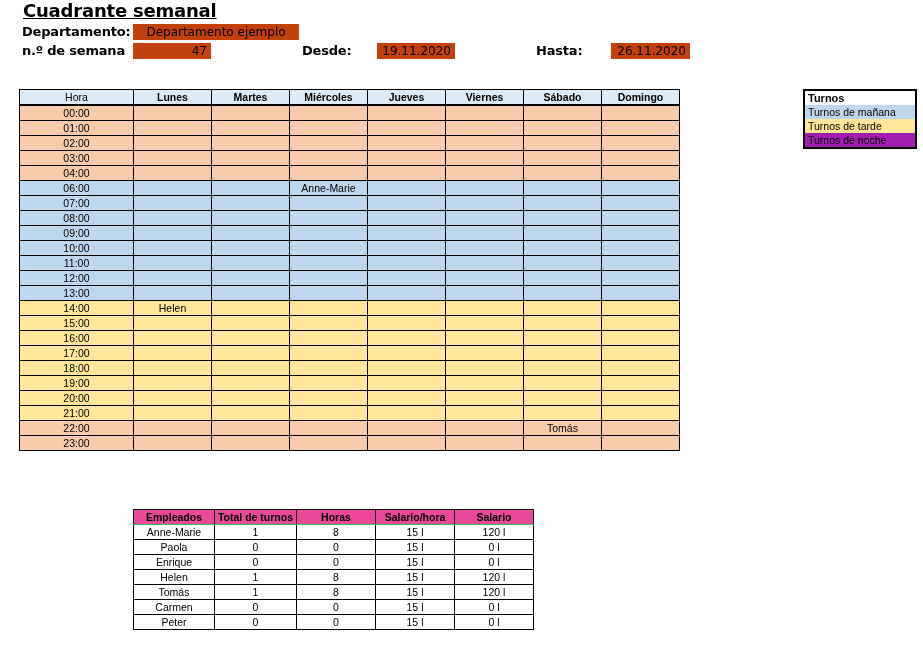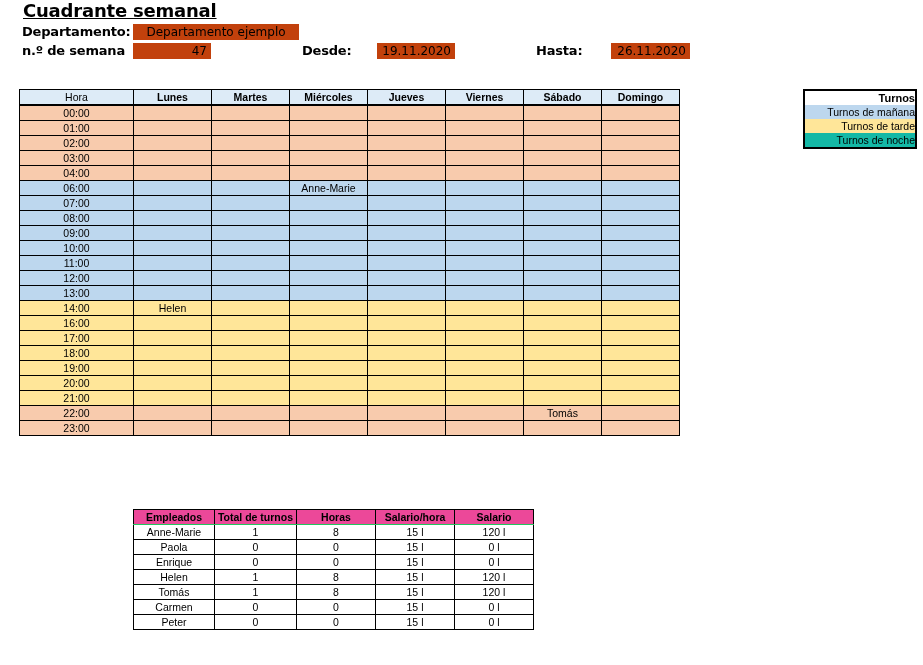--- a/index.html
+++ b/index.html
@@ -16,26 +16,26 @@
   th { font-weight:bold; background:#ddebf7; }
   th.hora { font-weight:normal; }
   #schedule { left:19px; top:89px; border:1px solid #000; }
   #schedule th, #schedule td { height:14px; }
   #schedule .c0 { width:113px; }
   #schedule .cd { width:77px; }
   #schedule thead tr th { border-bottom:2px solid #000; }
   tr.noche td { background:#f8cbad; }
   tr.manana td { background:#bdd7ee; }
   tr.tarde td { background:#ffe699; }
-  #legend { left:803px; top:89px; border:2px solid #000; width:110px; font-family:"Liberation Sans", sans-serif; font-size:10.5px;text-align:right; }
+  #legend { left:803px; top:89px; border:2px solid #000; width:110px; font-family:"Liberation Sans", sans-serif; font-size:10.5px; }
   #legend div { height:14px; line-height:14px; padding-left:3px; }
   #legend .lh { font-weight:bold; background:#fff; font-size:11px; }
   #legend .lm { background:#bdd7ee; }
   #legend .lt { background:#ffe699; }
-  #legend .ln { background:#14b8a6; }
+  #legend .ln { background:#a21caf; }
   #summary { left:133px; top:509px; }
   #summary th { background:#ec4899; border-bottom:1px solid #22c55e; }
   #summary td { background:#fff; }
 </style>
 </head>
 <body>
 
 <div class="abs title">Cuadrante semanal</div>
 
 <div class="abs lbl" style="left:22px;top:24px;">Departamento:</div>
@@ -205,20 +205,30 @@
         <td>14:00</td>
         <td>Helen</td>
         <td></td>
         <td></td>
         <td></td>
         <td></td>
         <td></td>
         <td></td>
       </tr>
       <tr class="tarde">
+        <td>15:00</td>
+        <td></td>
+        <td></td>
+        <td></td>
+        <td></td>
+        <td></td>
+        <td></td>
+        <td></td>
+      </tr>
+      <tr class="tarde">
         <td>16:00</td>
         <td></td>
         <td></td>
         <td></td>
         <td></td>
         <td></td>
         <td></td>
         <td></td>
       </tr>
       <tr class="tarde">

